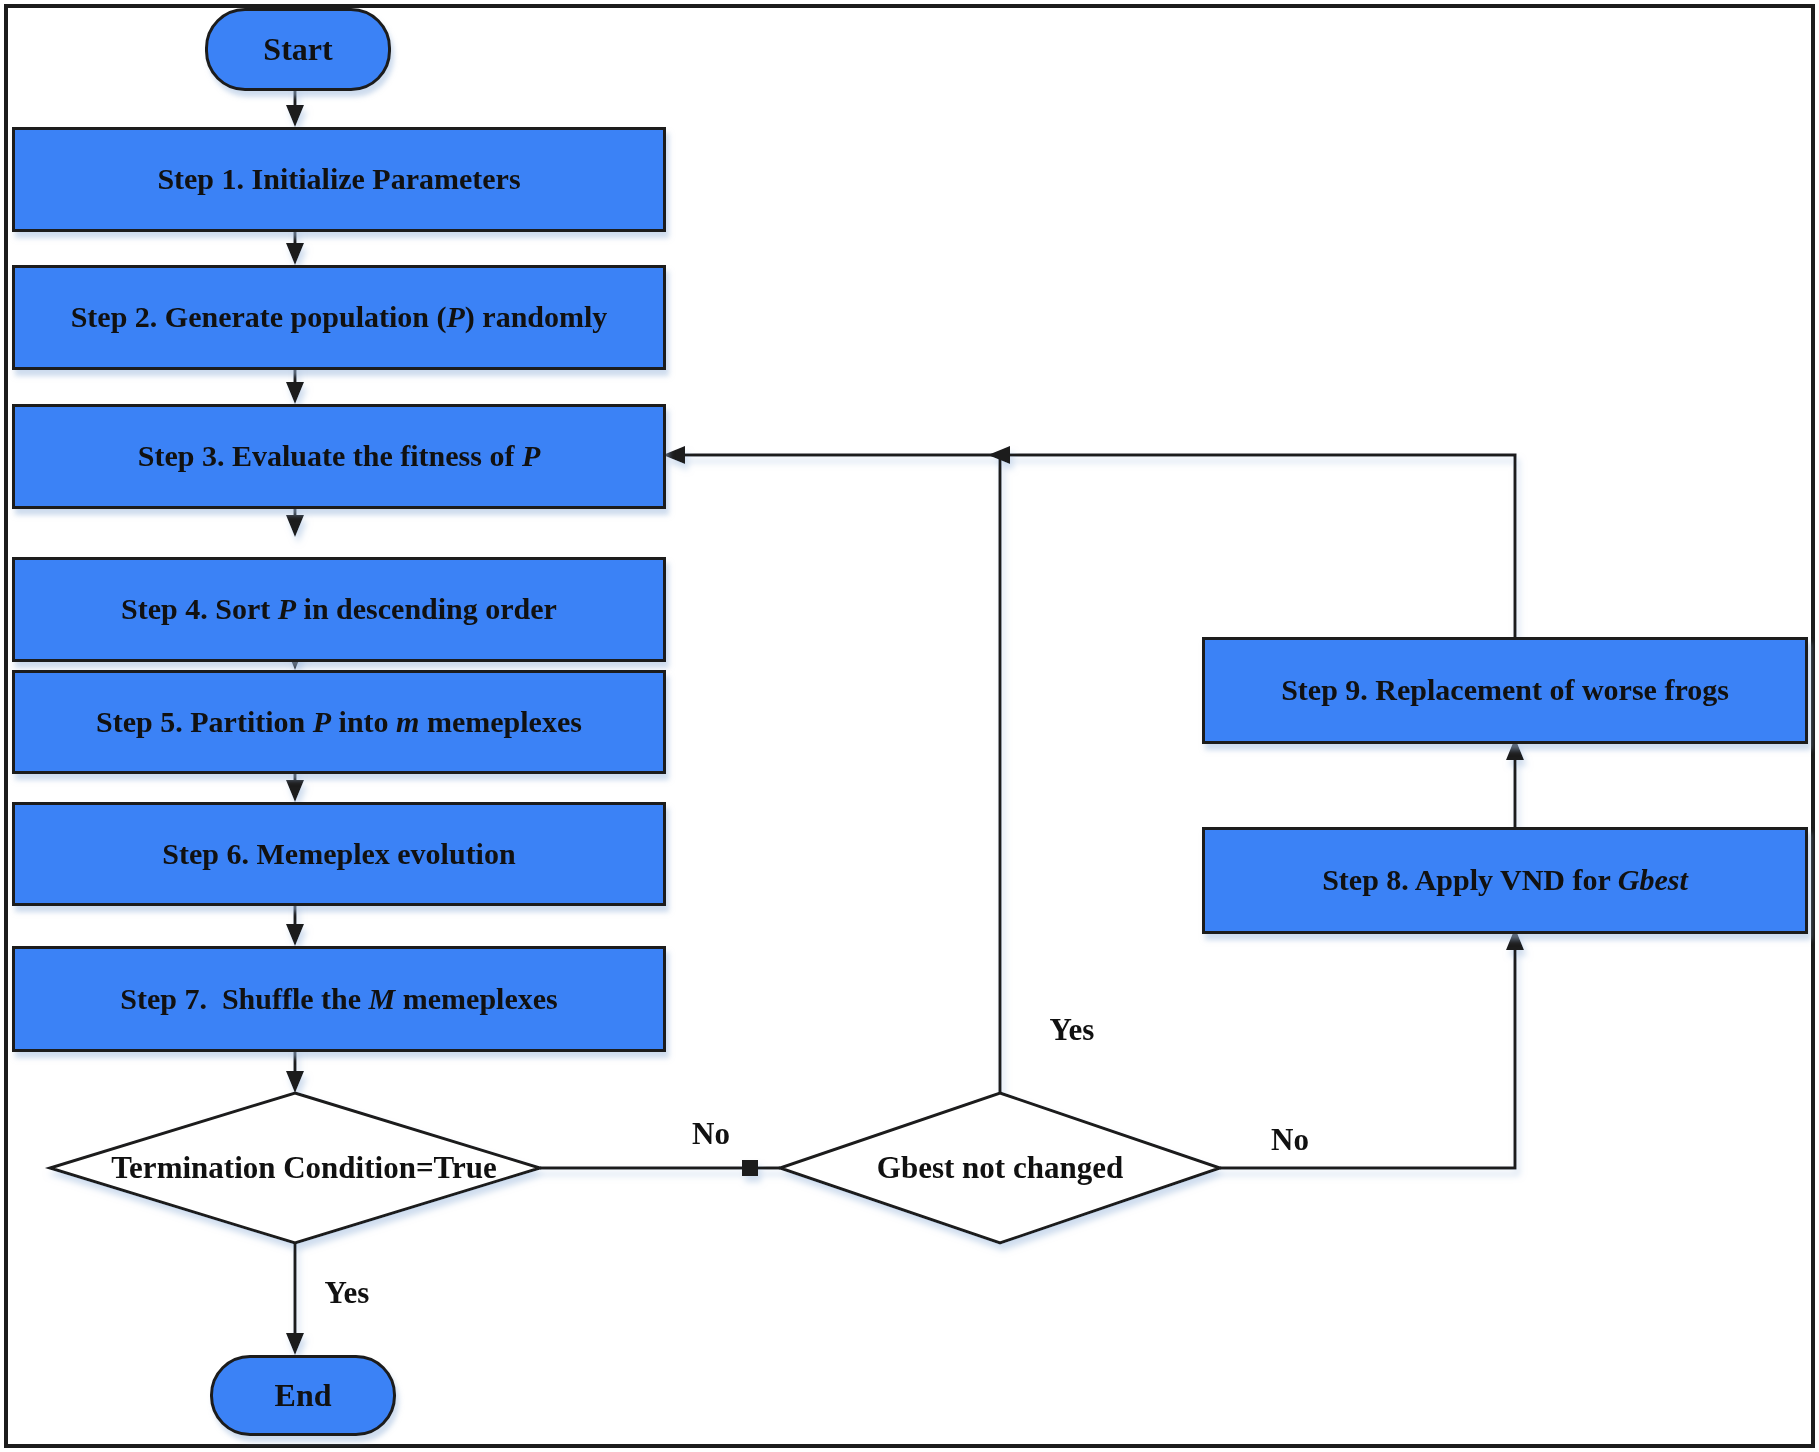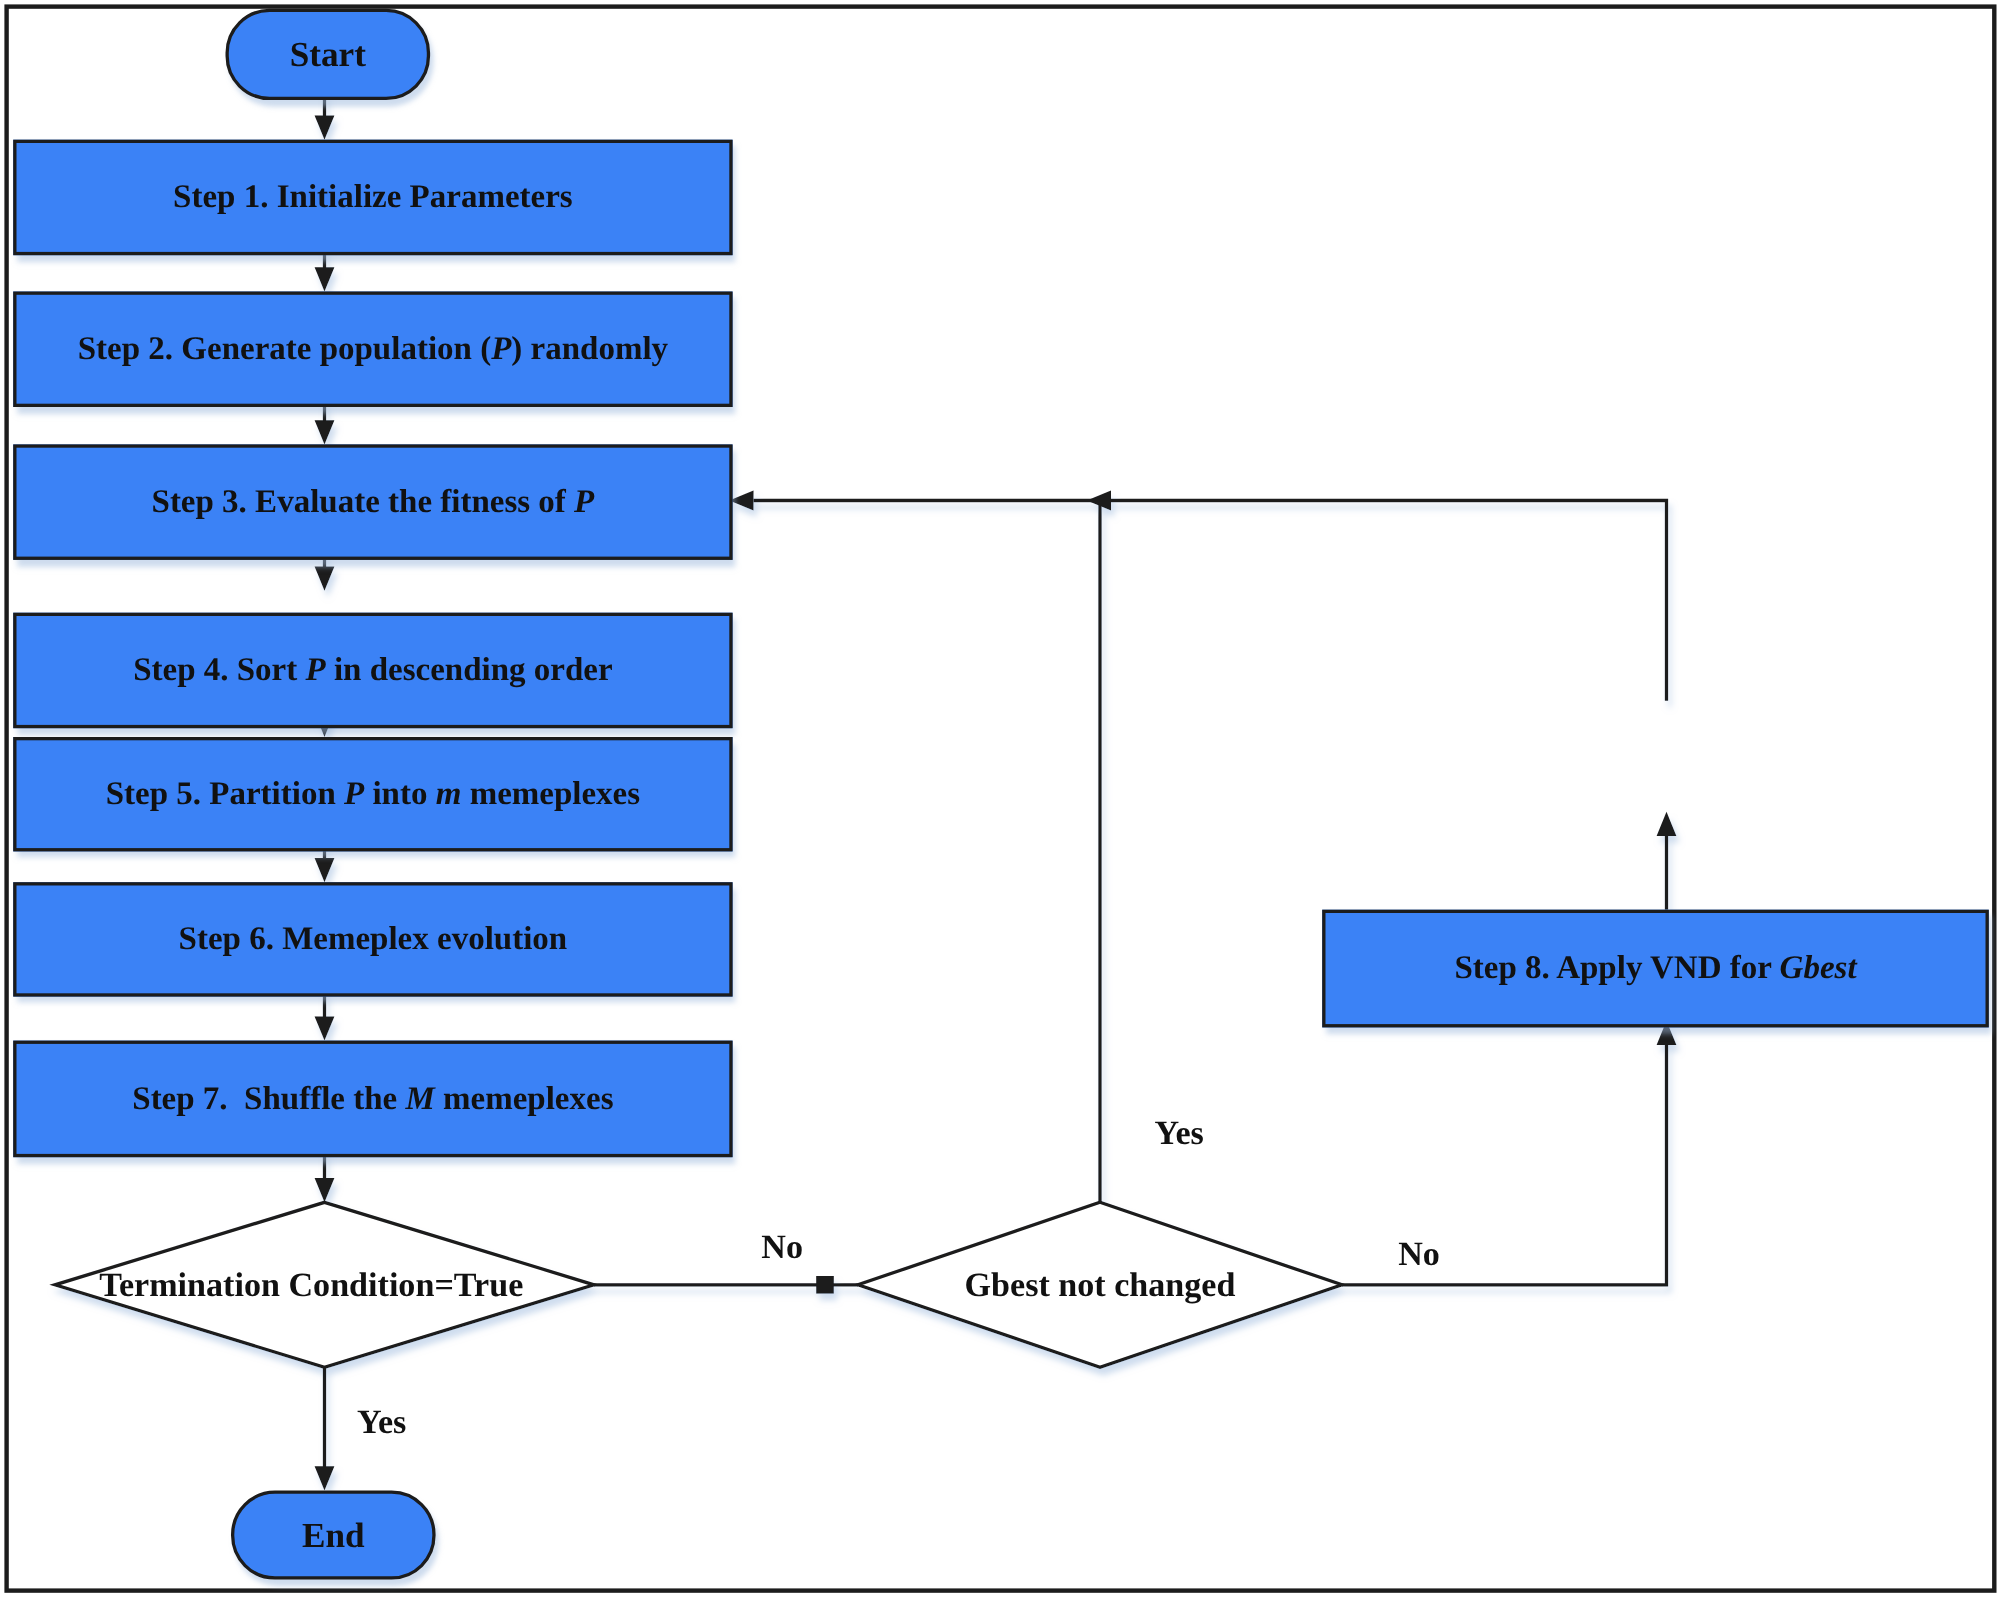--- a/index.html
+++ b/index.html
@@ -105,24 +105,27 @@
   <div class="box" style="left:12px;top:670px;width:648px;height:98px;">
     <span><span>Step 5. Partition </span><i class="v">P</i><span> into </span><i class="v">m</i><span> memeplexes</span></span>
   </div>
   <div class="box" style="left:12px;top:802px;width:648px;height:98px;">
     <span><span>Step 6. Memeplex evolution</span></span>
   </div>
   <div class="box" style="left:12px;top:946px;width:648px;height:100px;">
     <span><span>Step 7.&nbsp; Shuffle the </span><i class="v">M</i><span> memeplexes</span></span>
   </div>
 
+  <div class="box" style="left:1202px;top:637px;width:600px;height:101px;">
+    <span><span>Step 9. Replacement of worse frogs</span></span>
+  </div>
   <div class="box" style="left:1202px;top:827px;width:600px;height:101px;">
     <span><span>Step 8. Apply VND for </span><i class="v">Gbest</i></span>
   </div>
 
-  <div class="dlabel" style="left:63px;top:1093px;width:440px;height:150px;text-align:center;">Termination Condition=True</div>
+  <div class="dlabel" style="left:84px;top:1093px;width:440px;height:150px;text-align:center;">Termination Condition=True</div>
   <div class="dlabel" style="left:790px;top:1093px;width:420px;height:150px;">Gbest not changed</div>
 
   <div class="elabel" style="left:666px;top:1112px;width:90px;height:44px;">No</div>
   <div class="elabel" style="left:302px;top:1271px;width:90px;height:44px;">Yes</div>
   <div class="elabel" style="left:1027px;top:1008px;width:90px;height:44px;">Yes</div>
   <div class="elabel" style="left:1245px;top:1118px;width:90px;height:44px;">No</div>
 </div>
 
 </body></html>

